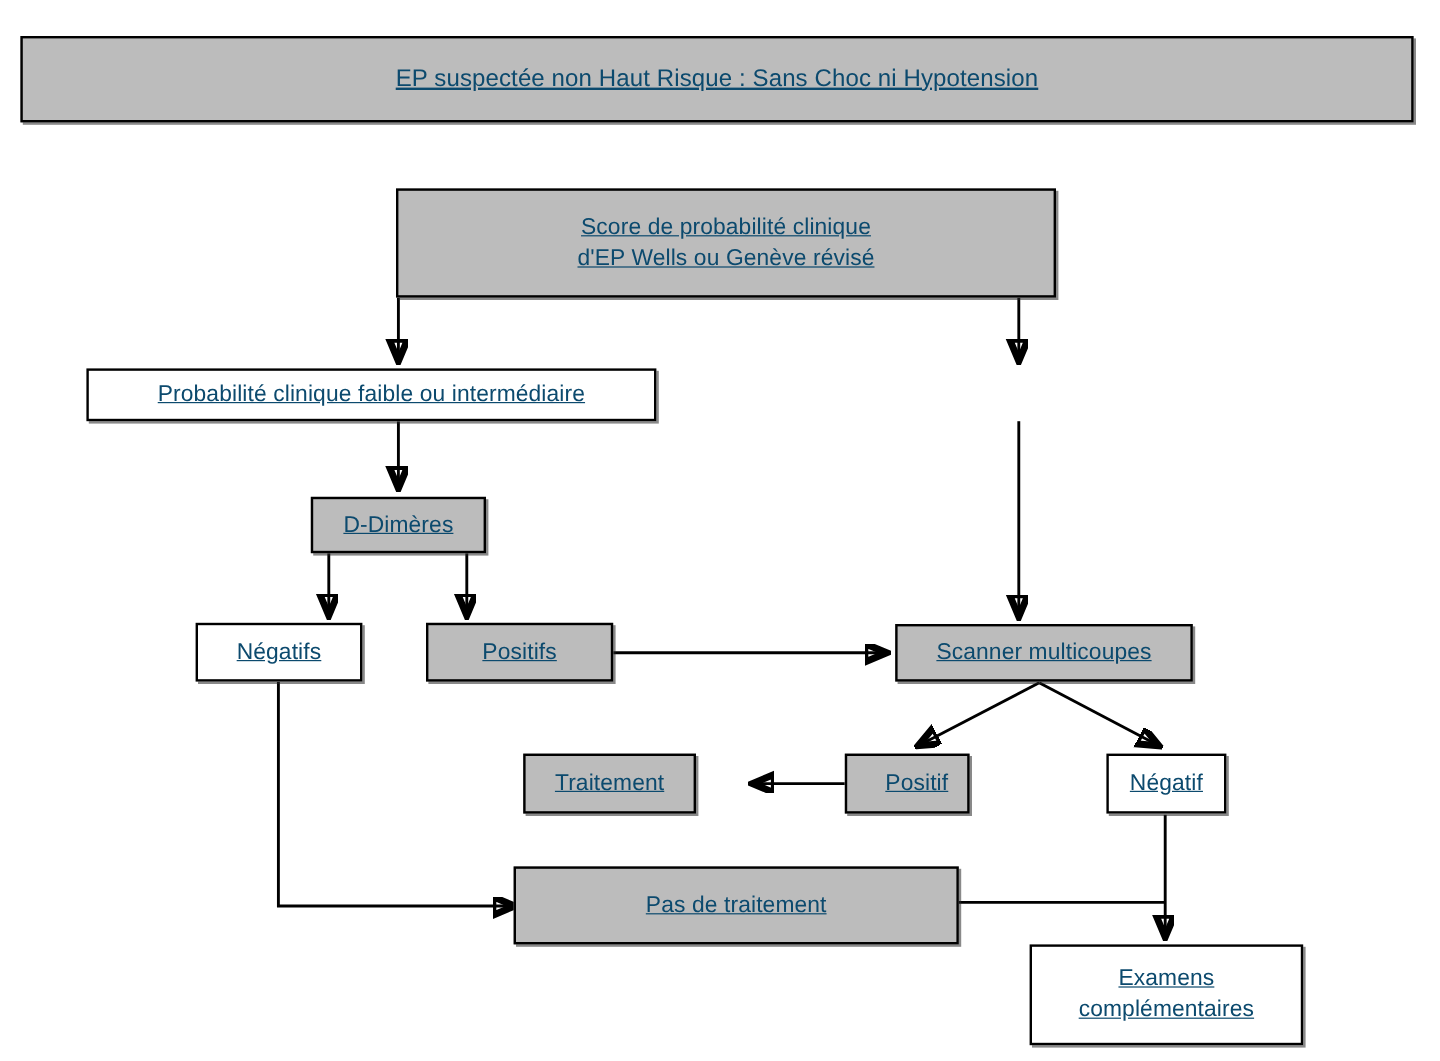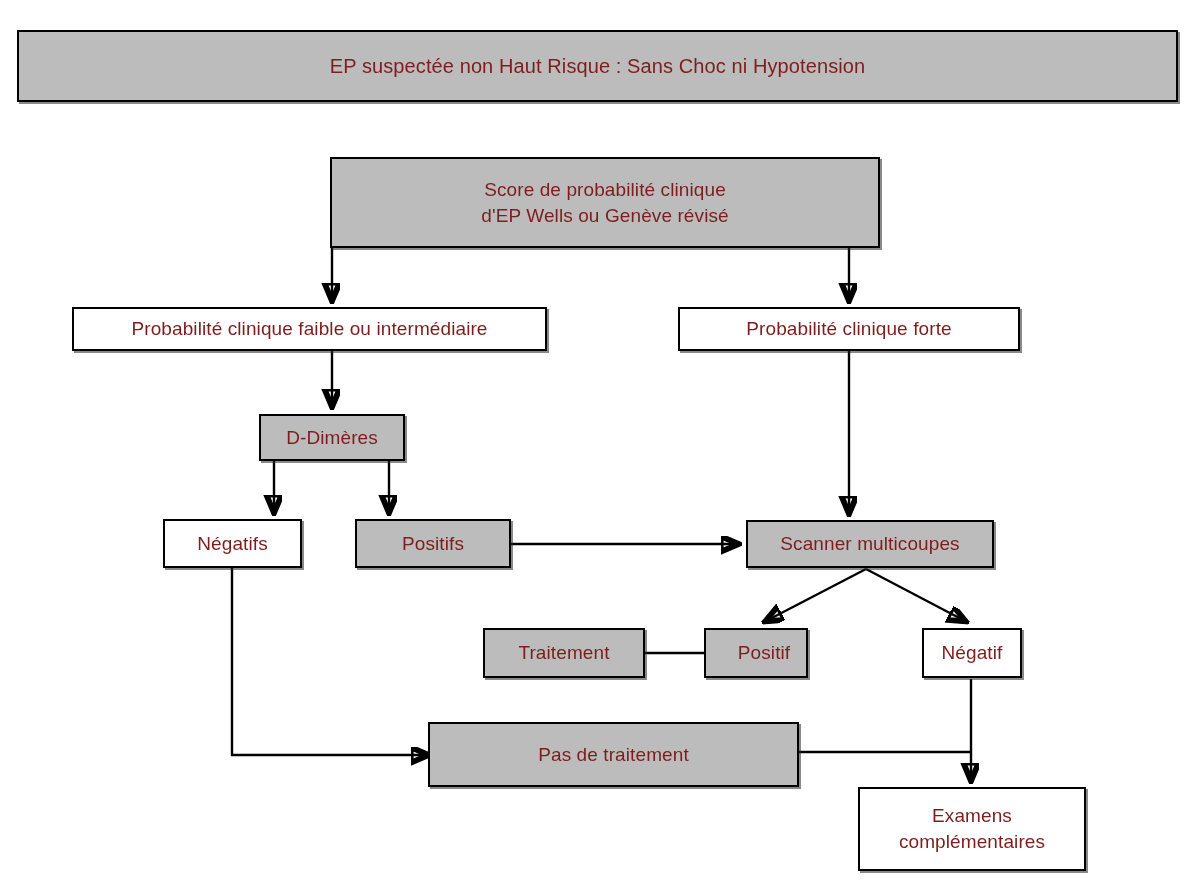--- a/index.html
+++ b/index.html
@@ -18,26 +18,27 @@
     overflow: hidden;
   }
   .node {
     position: absolute;
     box-sizing: border-box;
     border: 2px solid #000000;
     display: flex;
     align-items: center;
     justify-content: center;
     text-align: center;
-    color: #7f1d1d;
+    color: #0c4a6e;
     font-size: 19px;
     line-height: 1.35;
     letter-spacing: 0.1px;
     z-index: 3;
     box-shadow: 2px 2px 0 0 rgba(40,40,40,0.55);
+    text-decoration: underline;
   }
   .node.gray { background: #bcbcbc; }
   .node.white { background: #ffffff; }
   .node .label { display: block; padding: 0 6px; }
 
   
   #header-banner {
     font-size: 20px;
   }
 
@@ -101,41 +102,38 @@
 
   <div class="node gray" style="left:330px; top:157px; width:550px; height:91px; flex-direction:column;">
     <span class="label">Score de probabilité clinique</span>
     <span class="label">d'EP Wells ou Genève révisé</span>
   </div>
 
   <div class="node white" style="left:72px; top:307px; width:475px; height:44px;">
     <span class="label">Probabilité clinique faible ou intermédiaire</span>
   </div>
 
-  <div class="node white" style="left:678px; top:307px; width:342px; height:44px;">
-    <span class="label">Probabilité clinique forte</span>
-  </div>
 
   <div class="node gray" style="left:259px; top:414px; width:146px; height:47px;">
     <span class="label">D-Dimères</span>
   </div>
 
   <div class="node white" style="left:163px; top:519px; width:139px; height:49px;">
     <span class="label">Négatifs</span>
   </div>
 
   <div class="node gray" style="left:355px; top:519px; width:156px; height:49px;">
     <span class="label">Positifs</span>
   </div>
 
   <div class="node gray" style="left:746px; top:520px; width:248px; height:48px;">
     <span class="label">Scanner multicoupes</span>
   </div>
 
-  <div class="node gray" style="left:483px; top:628px; width:162px; height:50px;">
+  <div class="node gray" style="left:436px; top:628px; width:144px; height:50px;">
     <span class="label">Traitement</span>
   </div>
 
   <div class="node gray" style="left:704px; top:628px; width:104px; height:50px;padding-left:16px;">
     <span class="label">Positif</span>
   </div>
 
   <div class="node white" style="left:922px; top:628px; width:100px; height:50px;">
     <span class="label">Négatif</span>
   </div>

